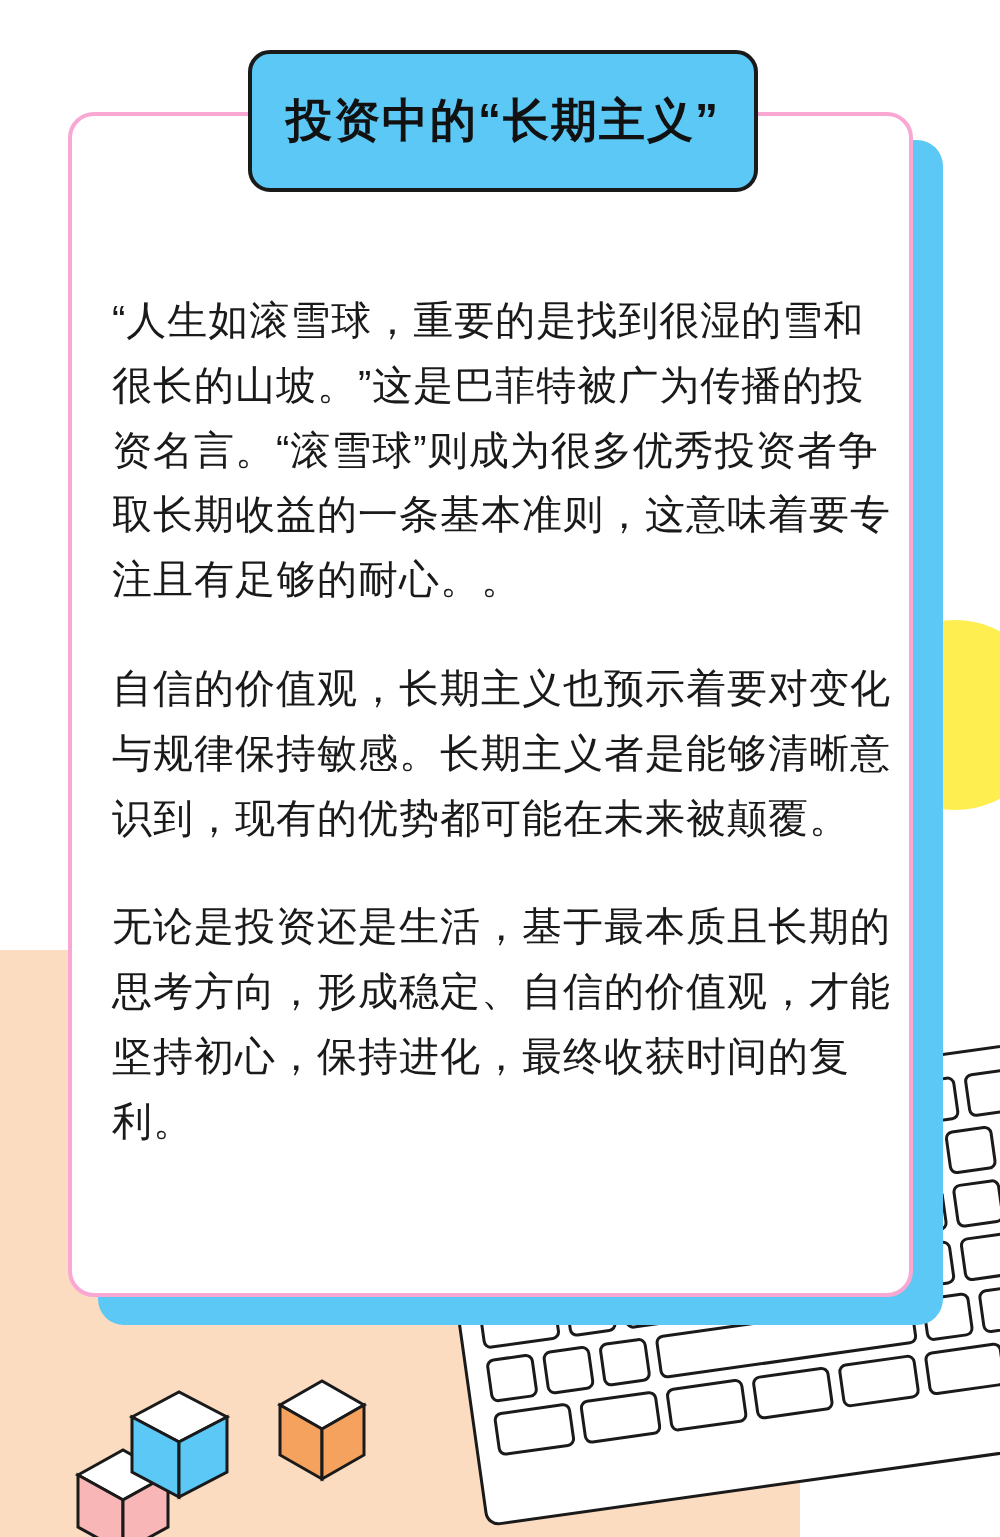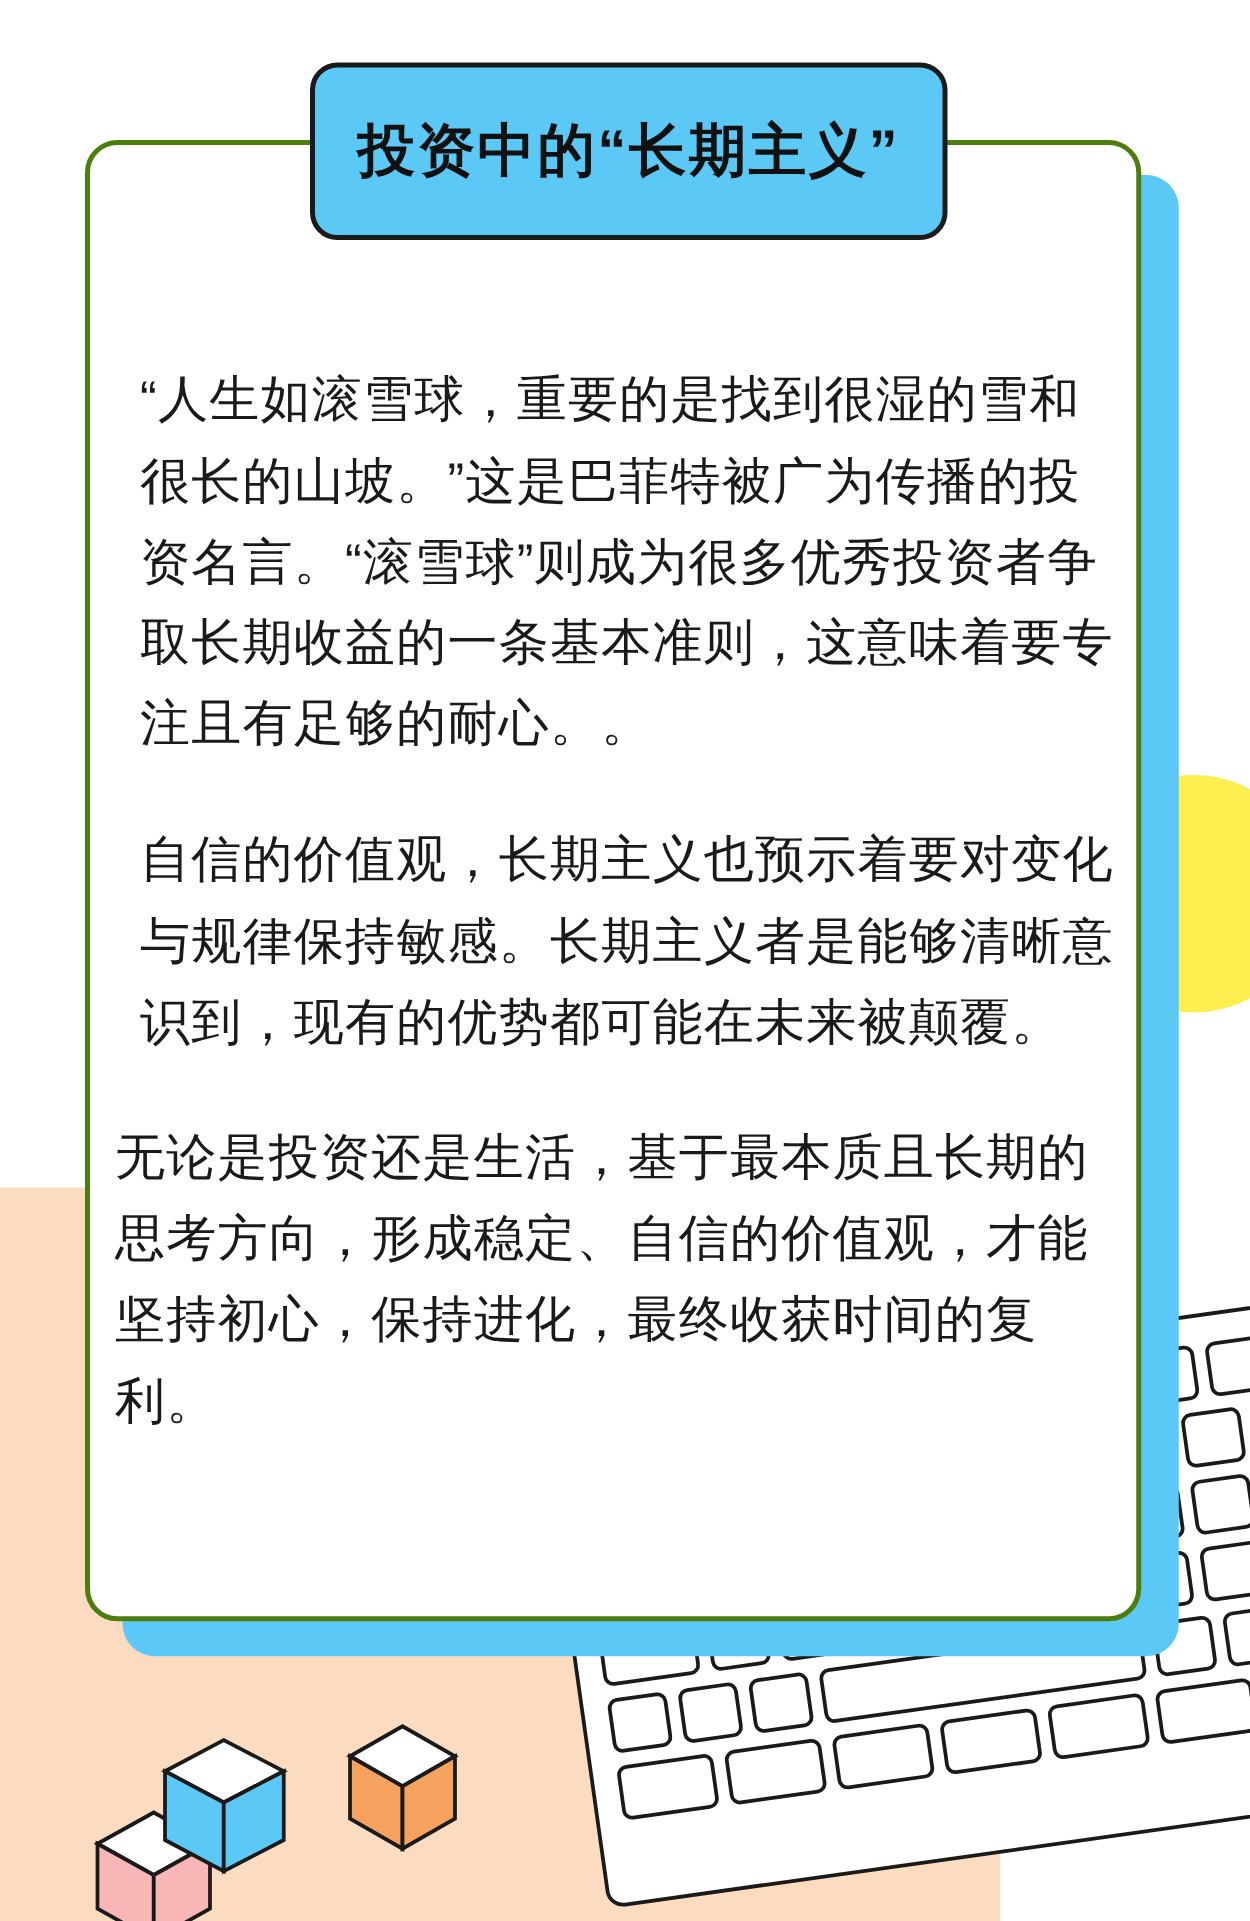--- a/index.html
+++ b/index.html
@@ -65,21 +65,21 @@
   }
 
   
   .card {
     position: absolute;
     left: 68px;
     top: 112px;
     width: 845px;
     height: 1185px;
     background: #ffffff;
-    border: 4px solid #4d7c0f;
+    border: 4px solid #f9a8d4;
     border-radius: 26px;
     box-sizing: border-box;
   }
 
   
   .title-pill {
     position: absolute;
     left: 248px;
     top: 50px;
     width: 510px;
@@ -267,21 +267,21 @@
   </div>
 
 </div>
 
 <div class="card-shadow"></div>
 
 <div class="card">
   <div class="card-body" style="position:static; padding:172px 0 0 0;">
     <p class="para" style="margin-left:40px;">“人生如滚雪球，重要的是找到很湿的雪和很长的山坡。”这是巴菲特被广为传播的投资名言。“滚雪球”则成为很多优秀投资者争取长期收益的一条基本准则，这意味着要专注且有足够的耐心。。</p>
     <p class="para" style="margin-left:40px;">自信的价值观，长期主义也预示着要对变化与规律保持敏感。长期主义者是能够清晰意识到，现有的优势都可能在未来被颠覆。</p>
-    <p class="para" style="margin-left:20px;">无论是投资还是生活，基于最本质且长期的思考方向，形成稳定、自信的价值观，才能坚持初心，保持进化，最终收获时间的复利。</p>
+    <p class="para" style="margin-left:40px;">无论是投资还是生活，基于最本质且长期的思考方向，形成稳定、自信的价值观，才能坚持初心，保持进化，最终收获时间的复利。</p>
   </div>
 </div>
 
 <div class="title-pill">
   <div class="title-pill-inner">
     <div class="title-text">投资中的“长期主义”</div>
   </div>
 </div>
 
 </body></html>

